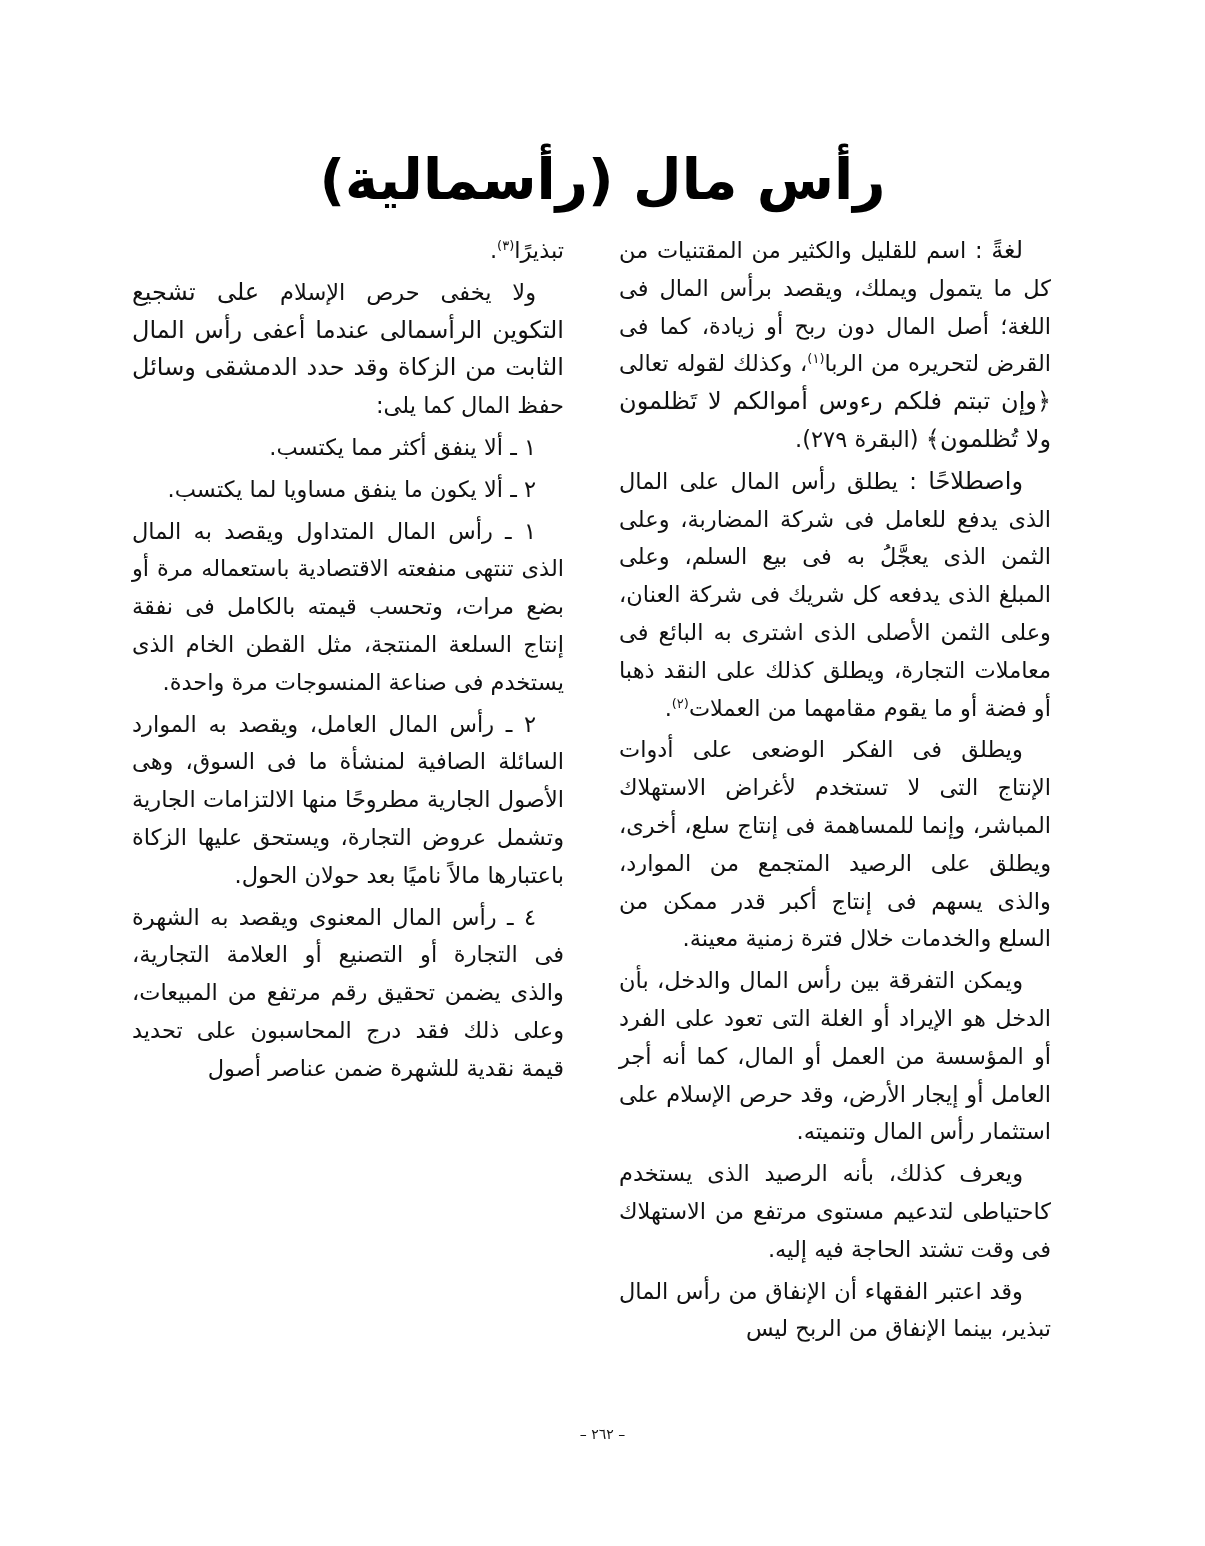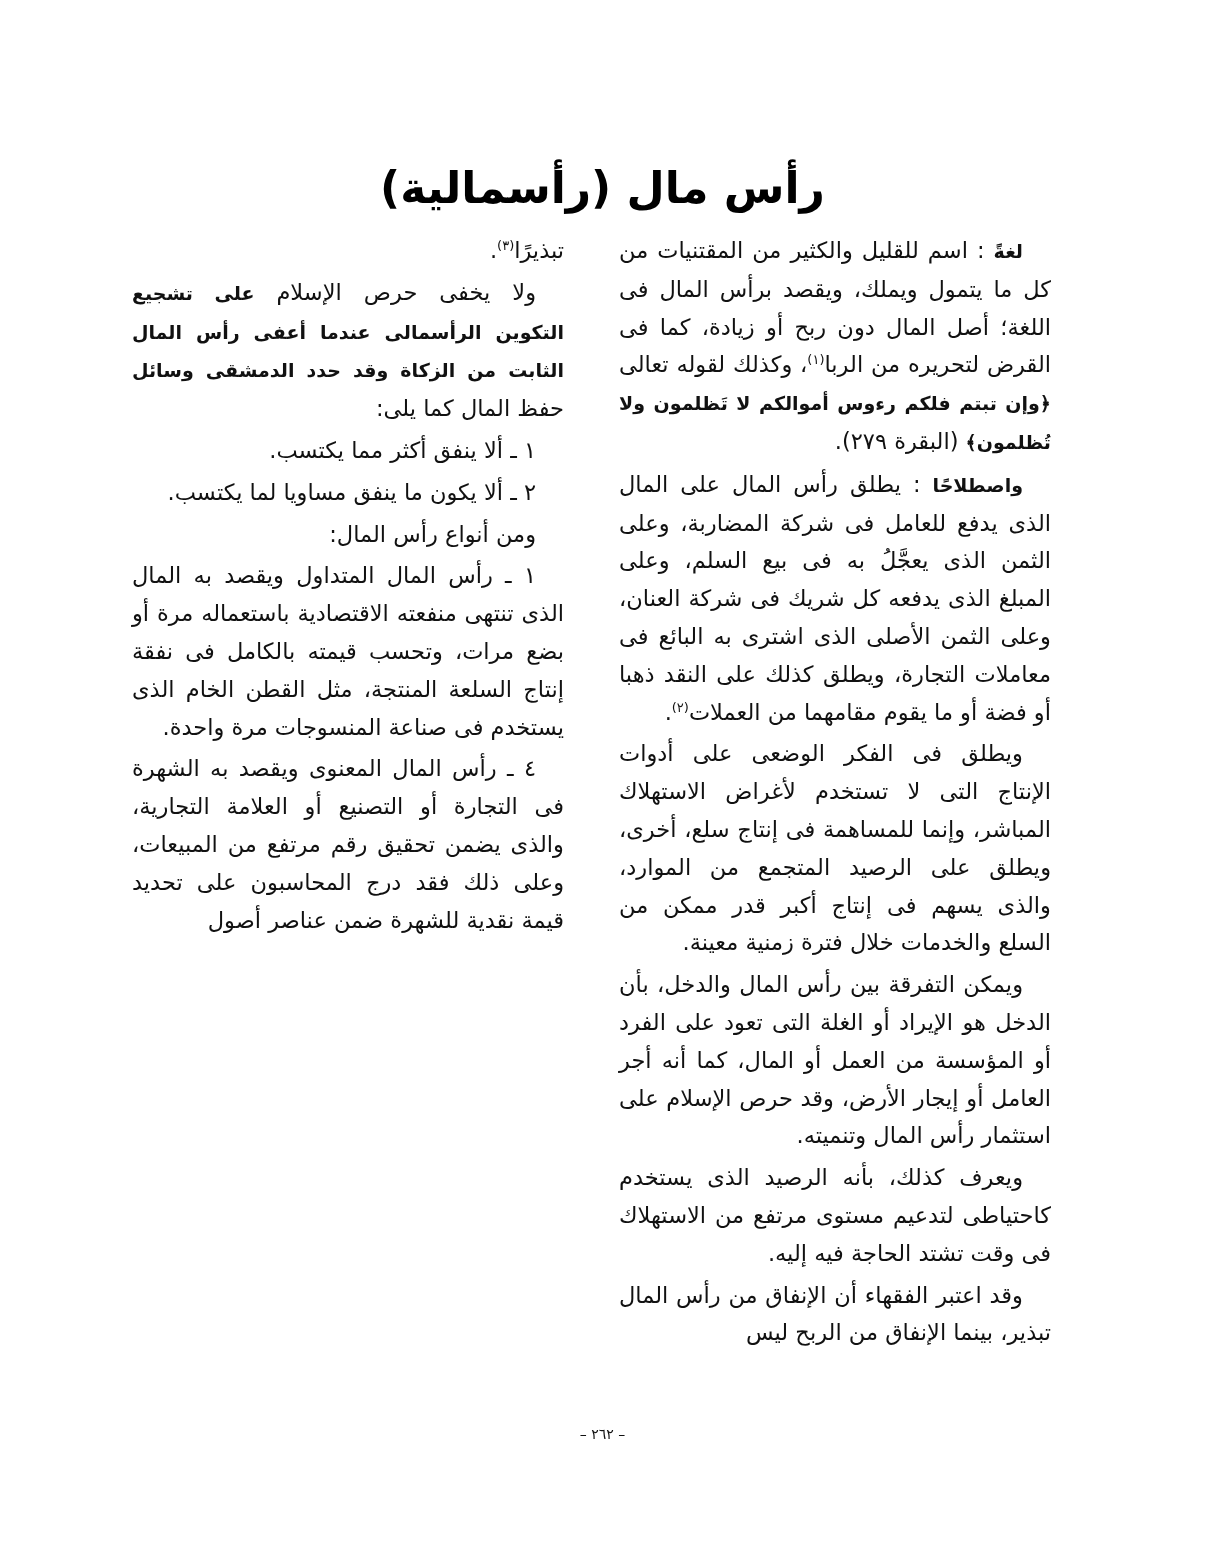--- a/index.html
+++ b/index.html
@@ -2,33 +2,33 @@
 <html><head>
 <meta charset="utf-8">
 <style>
   html, body { margin: 0; padding: 0; background: #ffffff; }
   body {
     width: 1205px; height: 1546px; position: relative; overflow: hidden;
     font-family: "DejaVu Sans", sans-serif; color: #111;
   }
   .page-title {
     position: absolute; top: 150px; left: 0; width: 1205px;
-    text-align: center; font-size: 44px; font-weight: bold; line-height: 60px;
-    direction: rtl; color: #000; margin-top: 8px;
+    text-align: center; font-size: 56px; font-weight: bold; line-height: 60px;
+    direction: rtl; color: #000;
   }
   .column {
     position: absolute; top: 228px; width: 440px;
     direction: rtl; text-align: justify; text-align-last: right;
     font-size: 22.5px; line-height: 37.8px;
   }
   .col-right { left: 615px; }
   .col-left  { left: 128px; }
   .column p { margin: 4px; }
   .indent { text-indent: 28px; }
-  .big-bold { font-weight: bold; font-size: 19px; }
+  .big-bold { font-weight: normal; font-size: 24px; }
   sup { font-size: 13px; line-height: 0; vertical-align: super; }
   .page-number {
     position: absolute; top: 1426px; left: 0; width: 1205px;
     text-align: center; font-size: 14px; direction: rtl;
   }
 </style>
 </head>
 <body>
 
 <div class="page-title">رأس مال (رأسمالية)</div>
@@ -40,18 +40,18 @@
   <p class="indent">ويمكن التفرقة بين رأس المال والدخل، بأن الدخل هو الإيراد أو الغلة التى تعود على الفرد أو المؤسسة من العمل أو المال، كما أنه أجر العامل أو إيجار الأرض، وقد حرص الإسلام على استثمار رأس المال وتنميته.</p>
   <p class="indent">ويعرف كذلك، بأنه الرصيد الذى يستخدم كاحتياطى لتدعيم مستوى مرتفع من الاستهلاك فى وقت تشتد الحاجة فيه إليه.</p>
   <p class="indent">وقد اعتبر الفقهاء أن الإنفاق من رأس المال تبذير، بينما الإنفاق من الربح ليس</p>
 </div>
 
 <div class="column col-left">
   <p><span>تبذيرًا</span><sup>(٣)</sup><span>.</span></p>
   <p class="indent"><span>ولا يخفى حرص الإسلام </span><span class="big-bold">على تشجيع التكوين الرأسمالى عندما أعفى رأس المال الثابت من الزكاة وقد حدد الدمشقى وسائل</span><span> حفظ المال كما يلى:</span></p>
   <p class="indent">١ ـ ألا ينفق أكثر مما يكتسب.</p>
   <p class="indent">٢ ـ ألا يكون ما ينفق مساويا لما يكتسب.</p>
-  <p class="indent">ومن أنواع رأس المال:</p>
   <p class="indent">١ ـ رأس المال المتداول ويقصد به المال الذى تنتهى منفعته الاقتصادية باستعماله مرة أو بضع مرات، وتحسب قيمته بالكامل فى نفقة إنتاج السلعة المنتجة، مثل القطن الخام الذى يستخدم فى صناعة المنسوجات مرة واحدة.</p>
+  <p class="indent">٢ ـ رأس المال العامل، ويقصد به الموارد السائلة الصافية لمنشأة ما فى السوق، وهى الأصول الجارية مطروحًا منها الالتزامات الجارية وتشمل عروض التجارة، ويستحق عليها الزكاة باعتبارها مالاً ناميًا بعد حولان الحول.</p>
   <p class="indent">٤ ـ رأس المال المعنوى ويقصد به الشهرة فى التجارة أو التصنيع أو العلامة التجارية، والذى يضمن تحقيق رقم مرتفع من المبيعات، وعلى ذلك فقد درج المحاسبون على تحديد قيمة نقدية للشهرة ضمن عناصر أصول</p>
 </div>
 
 <div class="page-number">– ٢٦٢ –</div>
 
 </body></html>

